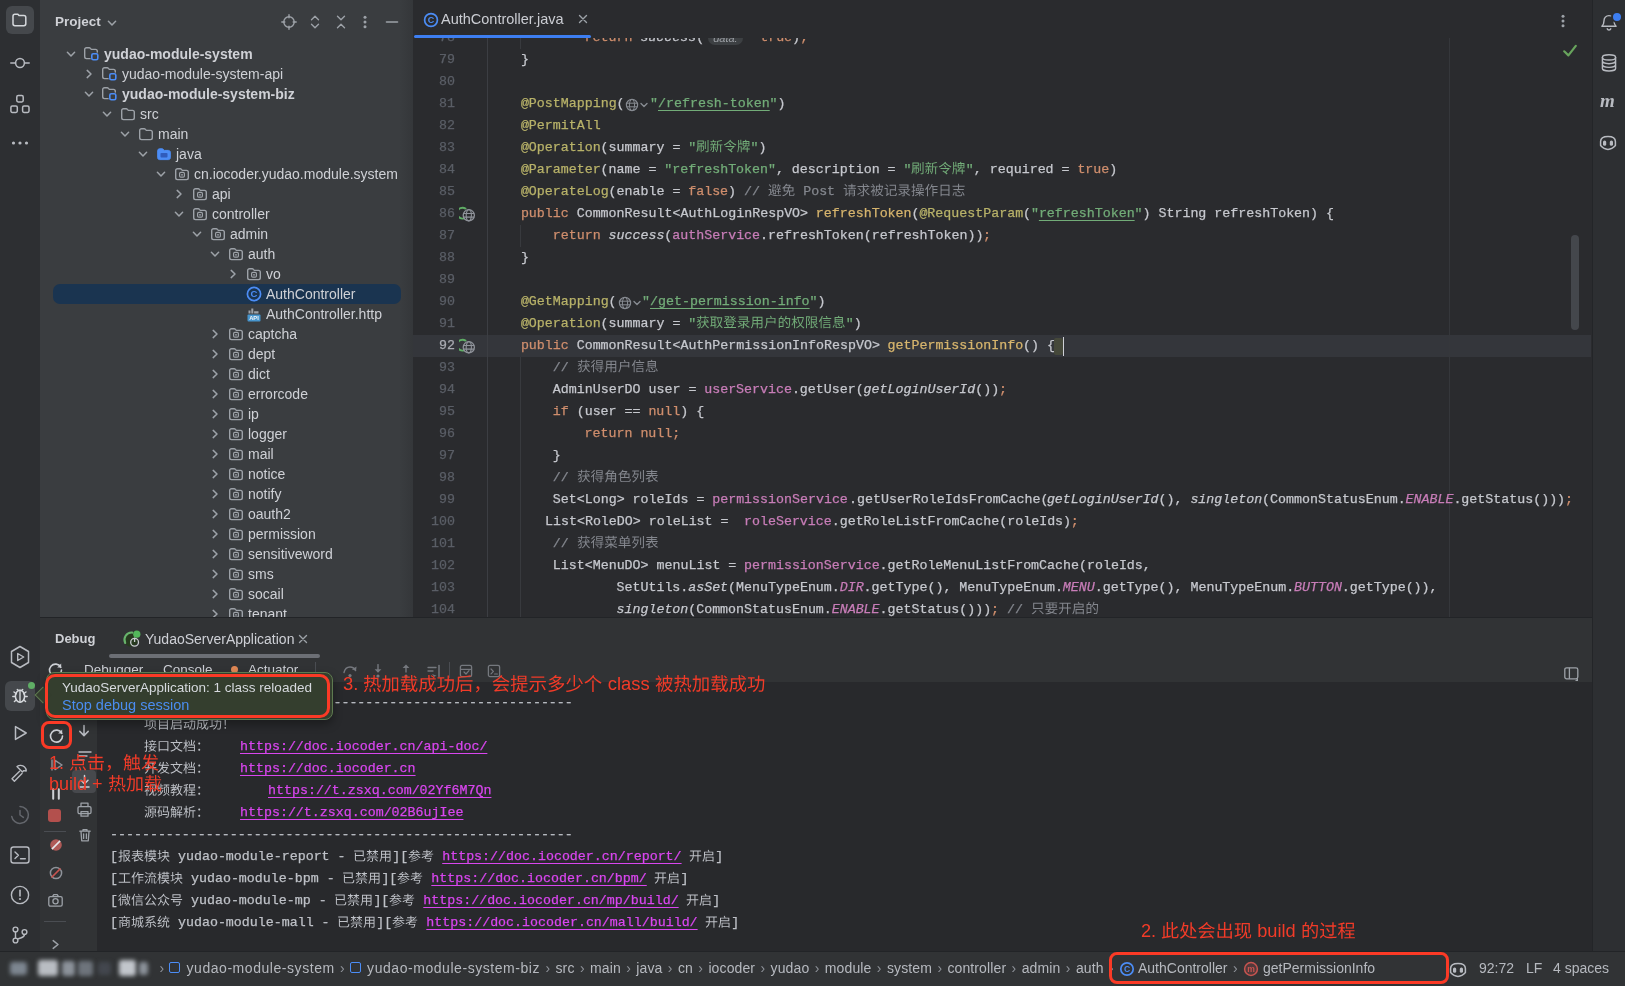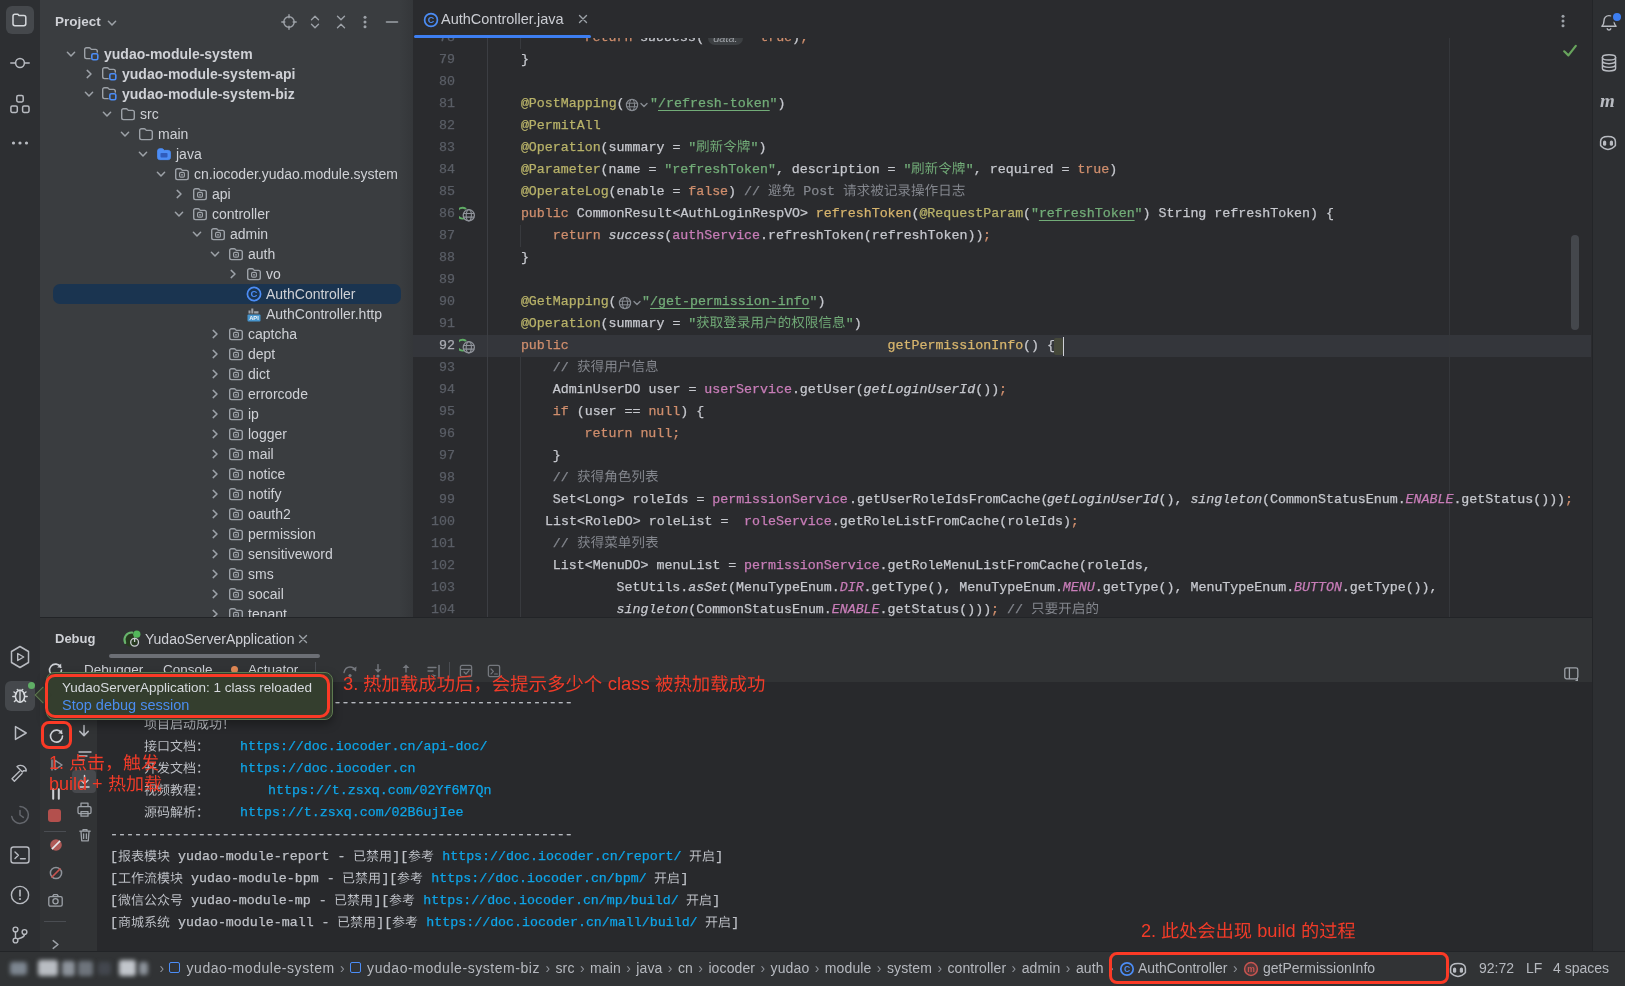--- a/index.html
+++ b/index.html
@@ -3,21 +3,21 @@
 #root{position:relative;width:1625px;height:986px;overflow:hidden;background:#2A2B2E;font-family:"Liberation Sans",sans-serif;-webkit-font-smoothing:antialiased}
 .ab{position:absolute}
 span.t{position:absolute;white-space:pre}
 .mono{font:13.3px/22px "Liberation Mono",monospace;letter-spacing:0;-webkit-text-stroke:0.25px currentColor}
 .d{color:#C6C8CE}.k{color:#CF8E6D}.s{color:#72AC78}.a{color:#B8B269}.c{color:#84878E}
 .f{color:#C87DB8}.m{color:#D7B56D}.i{color:#C6C8CE;font-style:italic}.p{color:#C87DB8;font-style:italic}
 .u{color:#72AC78;text-decoration:underline;text-underline-offset:3px}
 .ln{color:#5A5E66}.lnc{color:#A9ABB2}
 .ui{font-size:14px;color:#CFD1D6}
 .cons{color:#BEC1C7}
-.lk{color:#0ea5e9;text-underline-offset:3px}
+.lk{color:#d946ef;text-decoration:underline;text-underline-offset:3px}
 .red{color:#F23B28}
 </style></head><body>
 <svg width="0" height="0" style="position:absolute">
     <defs>
       <path id="g0" d="M647 -736L647 -173L718 -173L718 -736ZM847 -821L847 -20C847 -3 842 1 826 2C808 2 752 3 693 1C704 24 714 58 718 79C792 79 848 76 878 64C908 51 920 29 920 -20L920 -821ZM192 -417L192 -30L250 -30L250 -353L346 -353L346 78L411 78L411 -353L515 -353L515 -111C515 -101 513 -99 503 -98C494 -98 467 -98 430 -99C440 -82 449 -56 451 -37C499 -37 531 -38 552 -50C573 -61 578 -80 578 -110L578 -417L515 -417L411 -417L411 -520L574 -520L574 -783L106 -783L106 -445C106 -305 101 -115 29 18C46 26 75 48 86 61C163 -82 174 -296 174 -445L174 -520L346 -520L346 -417ZM174 -715L503 -715L503 -588L174 -588Z"></path>
       <path id="g1" d="M360 -213C390 -163 426 -95 442 -51L495 -83C480 -125 444 -190 411 -240ZM135 -235C115 -174 82 -112 41 -68C56 -59 82 -40 94 -30C133 -77 173 -150 196 -220ZM553 -744L553 -400C553 -267 545 -95 460 25C476 34 506 57 518 71C610 -59 623 -256 623 -400L623 -432L775 -432L775 75L848 75L848 -432L958 -432L958 -502L623 -502L623 -694C729 -710 843 -736 927 -767L866 -822C794 -792 665 -762 553 -744ZM214 -827C230 -799 246 -765 258 -735L61 -735L61 -672L503 -672L503 -735L336 -735C323 -768 301 -811 282 -844ZM377 -667C365 -621 342 -553 323 -507L46 -507L46 -443L251 -443L251 -339L50 -339L50 -273L251 -273L251 -18C251 -8 249 -5 239 -5C228 -4 197 -4 162 -5C172 13 182 41 184 59C233 59 267 58 290 47C313 36 320 18 320 -17L320 -273L507 -273L507 -339L320 -339L320 -443L519 -443L519 -507L391 -507C410 -549 429 -603 447 -652ZM126 -651C146 -606 161 -546 165 -507L230 -525C225 -563 208 -622 187 -665Z"></path>
       <path id="g2" d="M400 -558C456 -513 522 -447 552 -404L609 -451C578 -494 509 -558 454 -601ZM168 -378L168 -306L712 -306C655 -246 581 -173 513 -108C461 -143 407 -176 360 -204L307 -151C418 -83 562 19 630 85L687 22C659 -3 620 -34 576 -65C673 -160 781 -270 856 -349L800 -383L787 -378ZM510 -844C406 -702 217 -568 35 -491C56 -473 78 -447 90 -428C239 -498 390 -603 504 -722C617 -606 783 -492 918 -430C930 -451 956 -482 974 -498C832 -553 655 -666 551 -774L578 -808Z"></path>
       <path id="g3" d="M730 -334L730 -194L394 -194L394 -129L730 -129L730 79L801 79L801 -129L957 -129L957 -194L801 -194L801 -334ZM437 -744L437 -358L592 -358C559 -316 509 -277 431 -244C446 -235 469 -214 481 -201C580 -244 638 -299 672 -358L929 -358L929 -744L670 -744C686 -770 702 -799 717 -827L633 -843C625 -815 610 -777 595 -744ZM505 -523L649 -523C648 -489 642 -453 627 -417L505 -417ZM715 -523L860 -523L860 -417L698 -417C709 -452 713 -488 715 -523ZM505 -685L650 -685L650 -580L505 -580ZM715 -685L860 -685L860 -580L715 -580ZM101 -820L101 -436C101 -290 93 -87 35 57C54 63 84 73 99 82C140 -26 157 -161 164 -288L294 -288L294 79L362 79L362 -353L166 -353L167 -436L167 -500L413 -500L413 -565L331 -565L331 -839L264 -839L264 -565L167 -565L167 -820Z"></path>
       <path id="g4" d="M654 -627C670 -584 686 -529 689 -492L746 -508C741 -543 725 -598 707 -640ZM58 -768C109 -713 166 -637 190 -588L253 -626C228 -676 168 -749 117 -802ZM420 -341L531 -341L531 -137L420 -137ZM394 -567L395 -619L395 -731L513 -731L513 -567ZM329 -792L329 -620C329 -495 319 -319 234 -191C248 -183 275 -157 285 -143C323 -200 348 -267 365 -336L365 -79L587 -79L587 -400L378 -400C384 -436 388 -472 391 -506L578 -506L578 -792ZM705 -828C721 -795 739 -751 750 -716L610 -716L610 -655L949 -655L949 -716L819 -716C807 -753 787 -804 765 -844ZM851 -643C837 -596 813 -530 790 -483L600 -483L600 -420L743 -420L743 -310L613 -310L613 -249L743 -249L743 -70L810 -70L810 -249L945 -249L945 -310L810 -310L810 -420L956 -420L956 -483L850 -483C872 -525 895 -580 915 -628ZM232 -454L46 -454L46 -385L162 -385L162 -102C121 -83 74 -44 28 2L75 66C126 4 175 -50 210 -50C233 -50 265 -20 308 4C379 44 468 54 590 54C690 54 873 49 948 44C949 22 961 -12 969 -31C869 -20 714 -12 592 -12C480 -12 391 -19 325 -55C281 -80 256 -102 232 -110Z"></path>
       <path id="g5" d="M332 -843C278 -743 178 -619 41 -528C59 -516 83 -491 95 -473C115 -488 135 -503 154 -518L154 -277L423 -277C376 -149 277 -49 52 7C68 22 87 51 95 71C347 3 454 -120 504 -277L548 -277L548 -43C548 37 574 60 671 60C691 60 818 60 839 60C925 60 947 24 956 -119C934 -124 904 -136 887 -148C883 -27 876 -8 833 -8C806 -8 700 -8 679 -8C633 -8 625 -13 625 -44L625 -277L877 -277L877 -588L583 -588C621 -633 659 -687 686 -734L635 -767L622 -764L374 -764C389 -785 402 -806 414 -827ZM230 -588C267 -625 300 -663 329 -701L580 -701C556 -662 525 -620 495 -588ZM228 -520L466 -520C462 -458 455 -400 443 -345L228 -345ZM545 -520L799 -520L799 -345L521 -345C533 -400 540 -459 545 -520Z"></path>
@@ -208,21 +208,21 @@
       </svg>
       <span class="t ui" style="left:104.0px;top:43.0px;font-weight:bold;line-height:22px">yudao-module-system</span>
       <svg class="ab" style="left:83px;top:68px;" width="12" height="12" viewBox="0 0 12 12">
         <path d="M4.2 2.4 8 6 4.2 9.6" fill="none" stroke="#9DA2A8" stroke-width="1.5" stroke-linecap="round" stroke-linejoin="round"></path>
       </svg>
       <svg class="ab" style="left:101px;top:65px;" width="18" height="18" viewBox="0 0 18 18">
         <path d="M1.7 4.6c0-1 .8-1.8 1.8-1.8h2.6c.5 0 1 .2 1.3.6l.9 1h4.2c1 0 1.8.8 1.8 1.8v5.6c0 1-.8 1.8-1.8 1.8H3.5c-1 0-1.8-.8-1.8-1.8z" fill="none" stroke="#9DA2A8" stroke-width="1.4" stroke-linecap="round" stroke-linejoin="round"></path>
         <rect x="7.6" y="7.6" width="8.4" height="8.4" rx="2" fill="#3A3D40"></rect>
         <rect x="8.8" y="8.8" width="6" height="6" rx="1.5" fill="none" stroke="#4C8DF6" stroke-width="1.6"></rect>
       </svg>
-      <span class="t ui" style="left:122.0px;top:63.0px;font-weight:bold;line-height:22px">yudao-module-system-api</span>
+      <span class="t ui" style="left:122.0px;top:63.0px;font-weight:normal;line-height:22px">yudao-module-system-api</span>
       <svg class="ab" style="left:83px;top:88px;" width="12" height="12" viewBox="0 0 12 12">
         <path d="M2.4 4.2 6 8 9.6 4.2" fill="none" stroke="#9DA2A8" stroke-width="1.5" stroke-linecap="round" stroke-linejoin="round"></path>
       </svg>
       <svg class="ab" style="left:101px;top:85px;" width="18" height="18" viewBox="0 0 18 18">
         <path d="M1.7 4.6c0-1 .8-1.8 1.8-1.8h2.6c.5 0 1 .2 1.3.6l.9 1h4.2c1 0 1.8.8 1.8 1.8v5.6c0 1-.8 1.8-1.8 1.8H3.5c-1 0-1.8-.8-1.8-1.8z" fill="none" stroke="#9DA2A8" stroke-width="1.4" stroke-linecap="round" stroke-linejoin="round"></path>
         <rect x="7.6" y="7.6" width="8.4" height="8.4" rx="2" fill="#3A3D40"></rect>
         <rect x="8.8" y="8.8" width="6" height="6" rx="1.5" fill="none" stroke="#4C8DF6" stroke-width="1.6"></rect>
       </svg>
       <span class="t ui" style="left:122.0px;top:83.0px;font-weight:bold;line-height:22px">yudao-module-system-biz</span>
       <svg class="ab" style="left:101px;top:108px;" width="12" height="12" viewBox="0 0 12 12">
@@ -613,20 +613,21 @@
       <span class="t mono s" style="left:432.8px;top:275.0px;">"</span>
       <span class="t mono d" style="left:440.8px;top:275.0px;">)</span>
       <span class="t mono lnc" style="left:26.1px;top:297.0px;">92</span>
       <svg class="ab" style="left:46px;top:300px;" width="17" height="17" viewBox="0 0 17 17">
         <path d="M4.5 12.5a5.4 5.4 0 1 1 2-9.9" fill="none" stroke="#5FAD65" stroke-width="1.9" stroke-linecap="round"></path>
         <circle cx="9.8" cy="9.3" r="5.6" fill="none" stroke="#8F939A" stroke-width="1.3" stroke-linecap="round" stroke-linejoin="round"></circle>
         <ellipse cx="9.8" cy="9.3" rx="2.6" ry="5.6" fill="none" stroke="#8F939A" stroke-width="1.1" stroke-linecap="round" stroke-linejoin="round"></ellipse>
         <path d="M4.4 7.5h10.8M4.4 11.1h10.8" stroke="#8F939A" stroke-width="1.1" fill="none"></path>
       </svg>
       <span class="t mono k" style="left:107.9px;top:297.0px;">public</span>
+      <span class="t mono d" style="left:155.7px;top:297.0px;">&nbsp;CommonResult&lt;AuthPermissionInfoRespVO&gt;&nbsp;</span>
       <span class="t mono m" style="left:474.5px;top:297.0px;">getPermissionInfo</span>
       <span class="t mono d" style="left:610.0px;top:297.0px;">()&nbsp;{&nbsp;</span>
       <span class="t mono ln" style="left:26.1px;top:319.0px;">93</span>
       <span class="t mono c" style="left:139.8px;top:319.0px;">//&nbsp;</span>
       <svg class="ab" style="left:163.7px;top:321.3px" width="81.60" height="14.96" viewBox="0 -900 6000 1100" fill="#84878E">
         <use href="#g15" x="0"></use>
         <use href="#g25" x="1000"></use>
         <use href="#g18" x="2000"></use>
         <use href="#g19" x="3000"></use>
         <use href="#g23" x="4000"></use>

